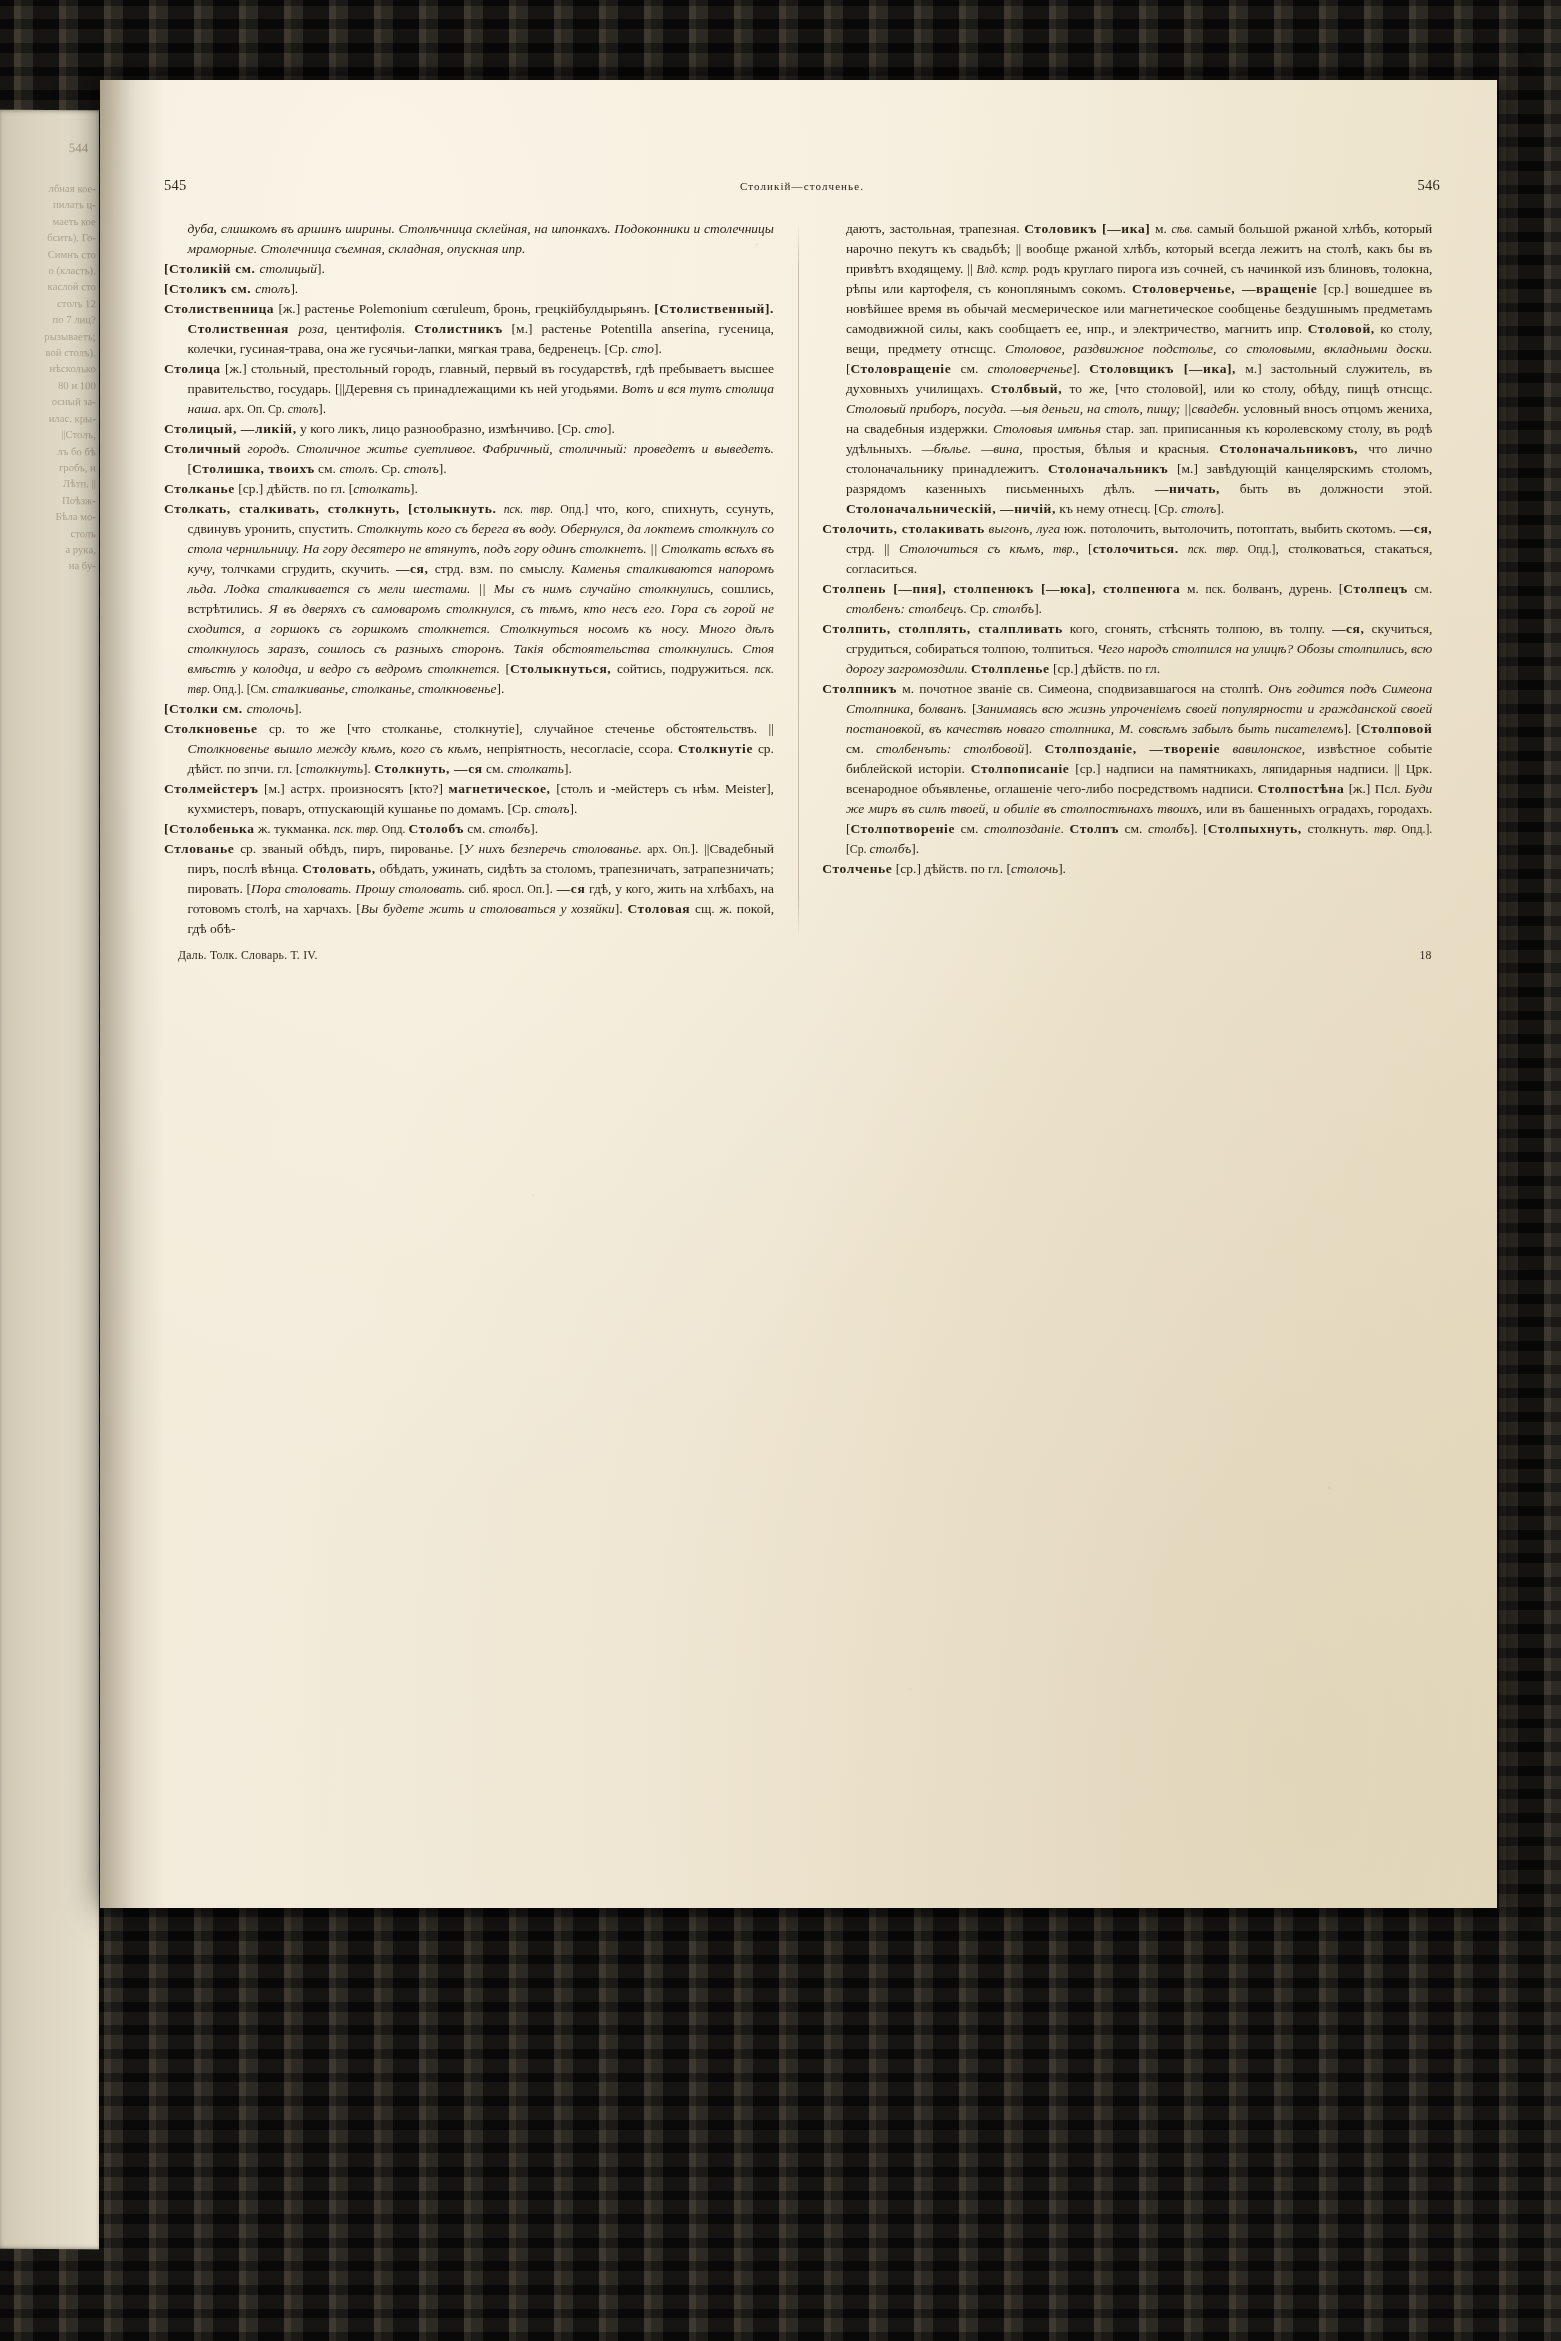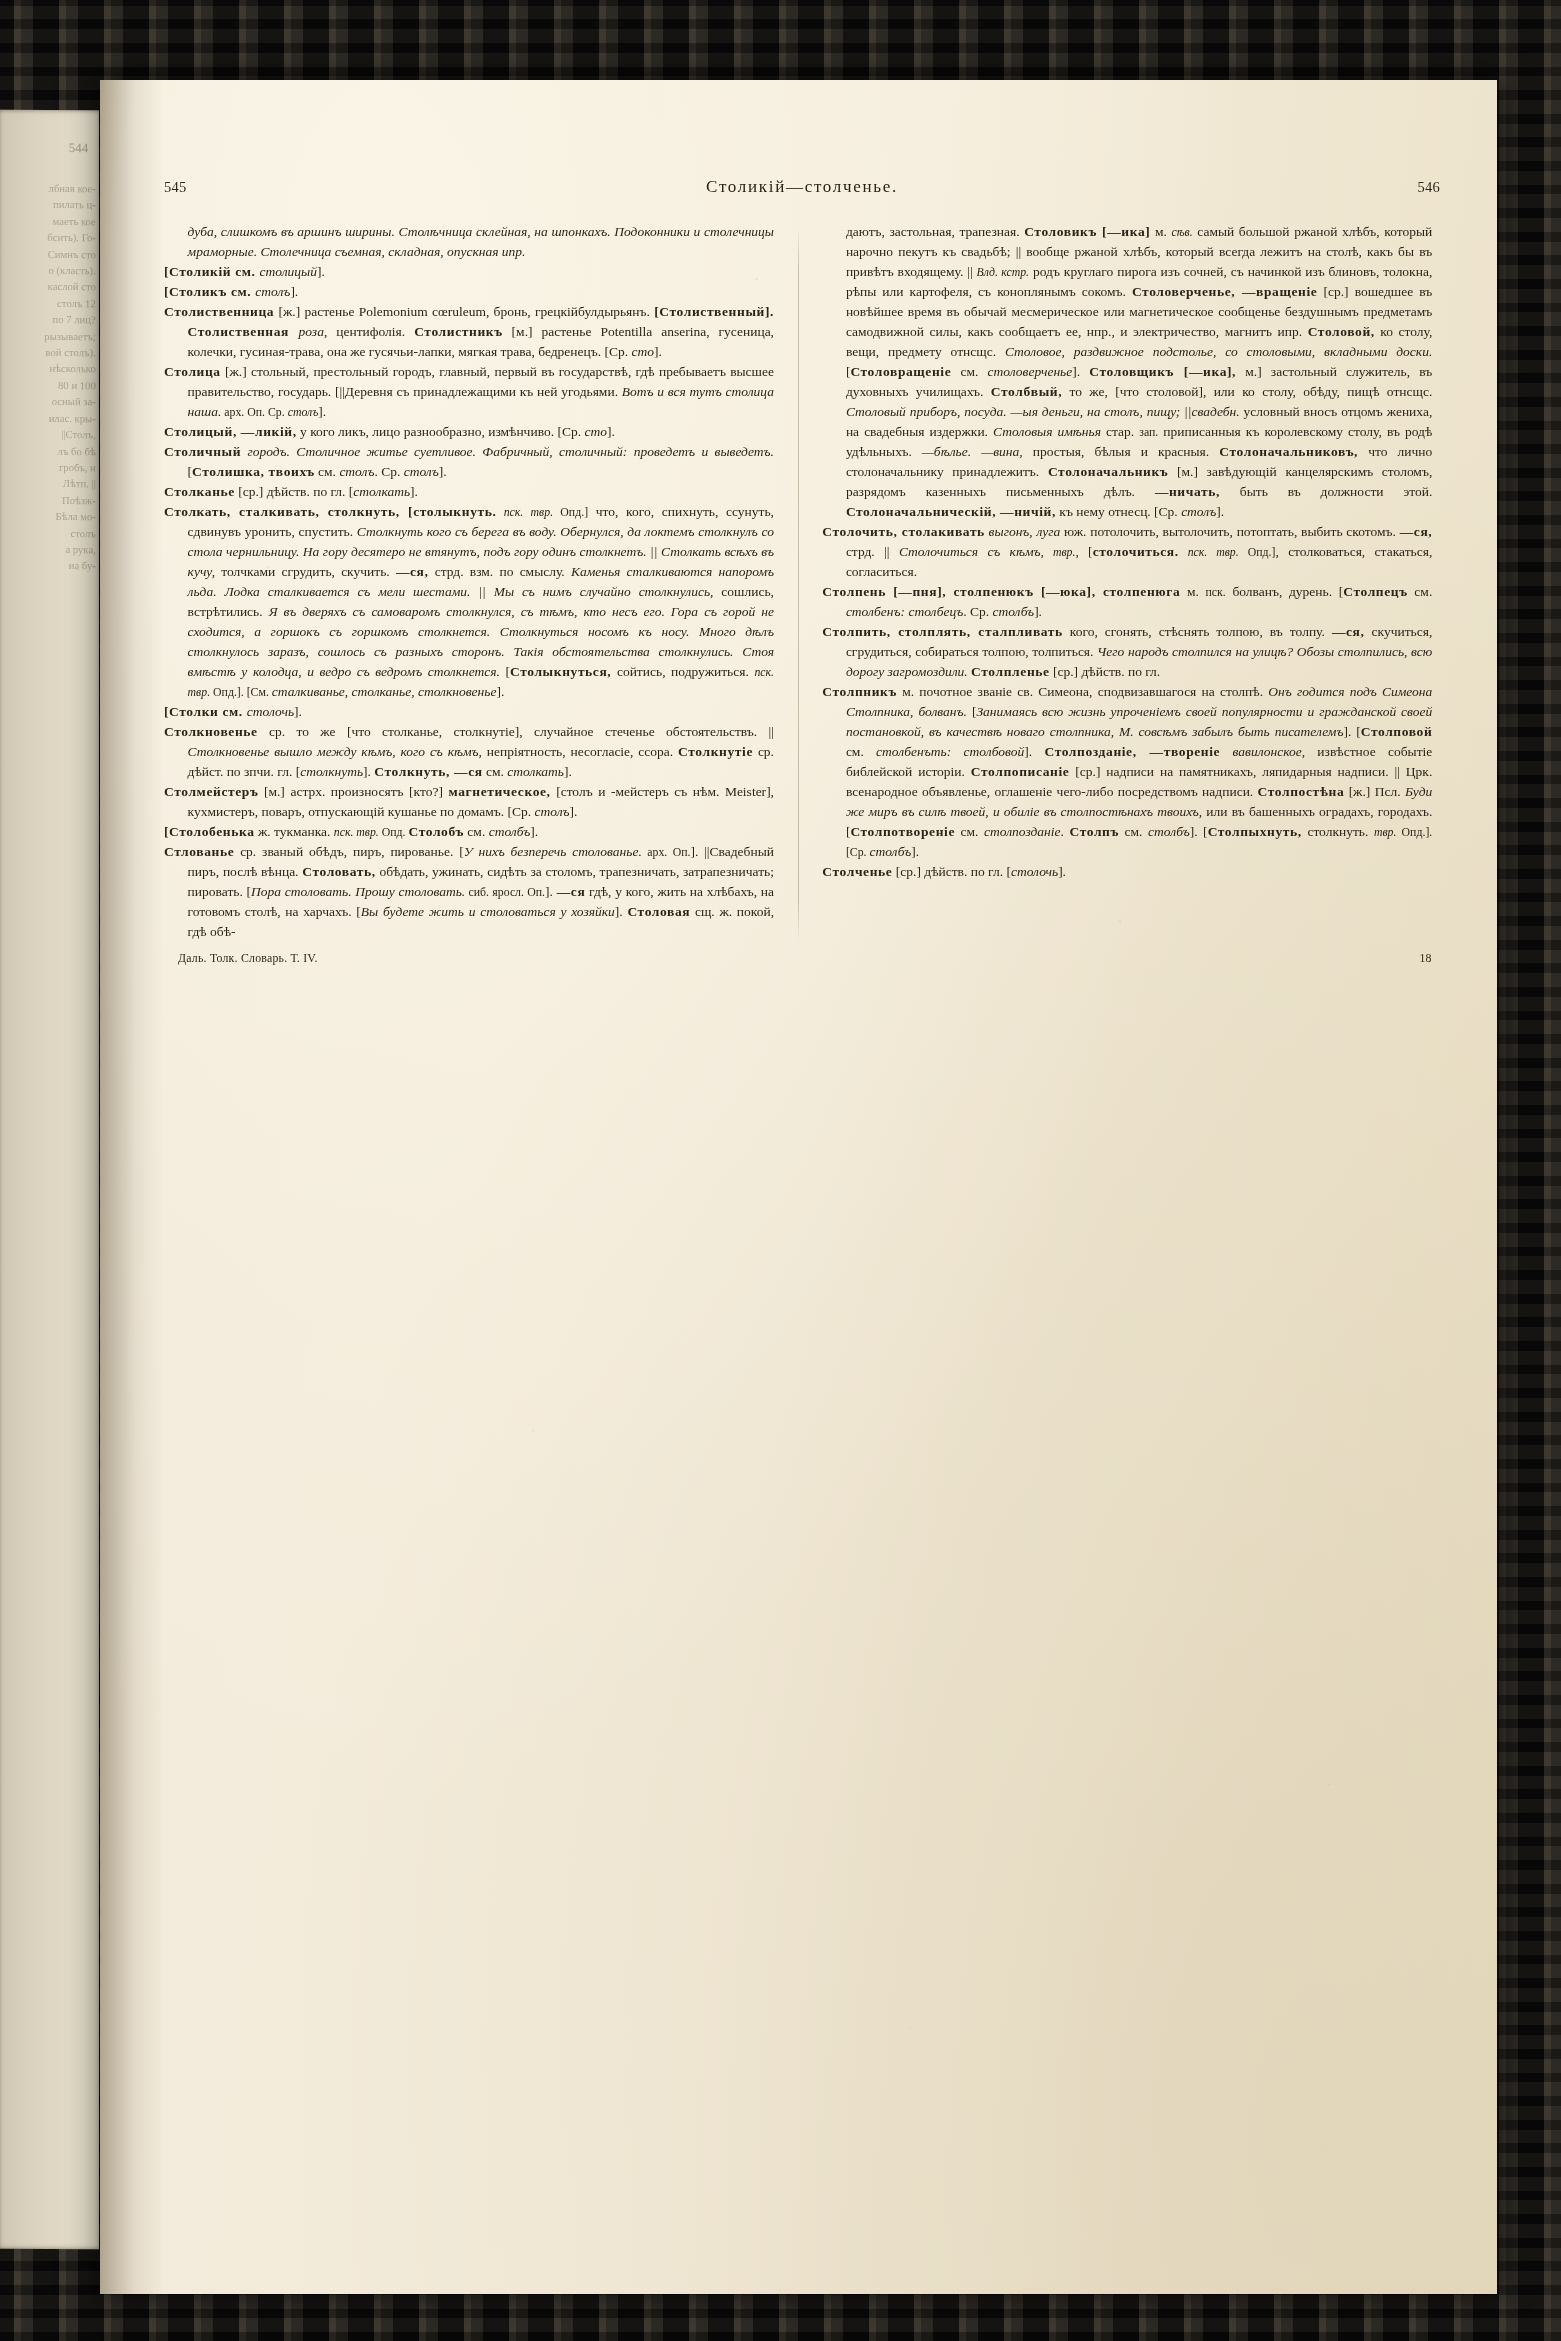--- a/index.html
+++ b/index.html
@@ -55,21 +55,21 @@
     font-size:10.7px; line-height:16.4px;
     text-align:right;
     white-space:pre-wrap;
     opacity:.85;
   }
 
   
   #leaf{
     position:absolute;
     left:100px; top:80px;
-    width:1397px; height:2214px;
+    width:1397px; height:1828px;
     background:#efe6cf;
     background-image:
       radial-gradient(ellipse at 20% 8%, rgba(255,252,240,0.55) 0%, rgba(255,252,240,0) 55%),
       radial-gradient(ellipse at 85% 92%, rgba(208,193,160,0.40) 0%, rgba(208,193,160,0) 60%),
       linear-gradient(97deg, #e3d9be 0px, #f2eada 32px, #f4ecdb 50%, #eae0c6 100%);
     box-shadow: 0 0 32px rgba(0,0,0,0.55), 6.4px 0 14px rgba(0,0,0,0.30);
     overflow:hidden;
   }
   
   #leaf::before{
@@ -101,21 +101,21 @@
 
   
   .runhead{
     display:flex; align-items:baseline; justify-content:space-between;
     margin-bottom:25px;
     font-size:14.5px;
     letter-spacing:.02em;
   }
   .runhead .folio{ font-size:14.5px; color:#31281c; }
   .runhead .title{
-    font-size:17px; letter-spacing:.10em; color:#2b2217;
+    font-size:11px; letter-spacing:.10em; color:#2b2217;
     text-align:center; flex:1;
   }
 
   
   .cols{
     display:flex;
     gap:23.6px;
     align-items:flex-start;
   }
   .col{

